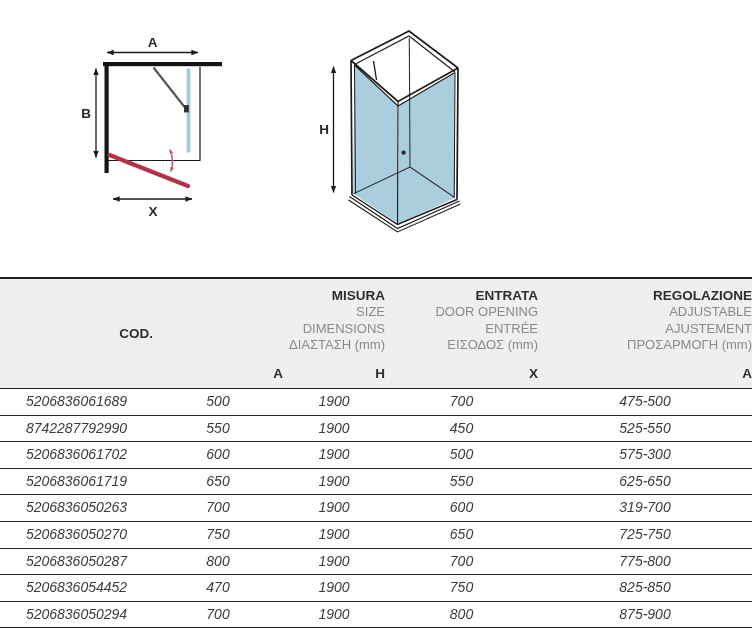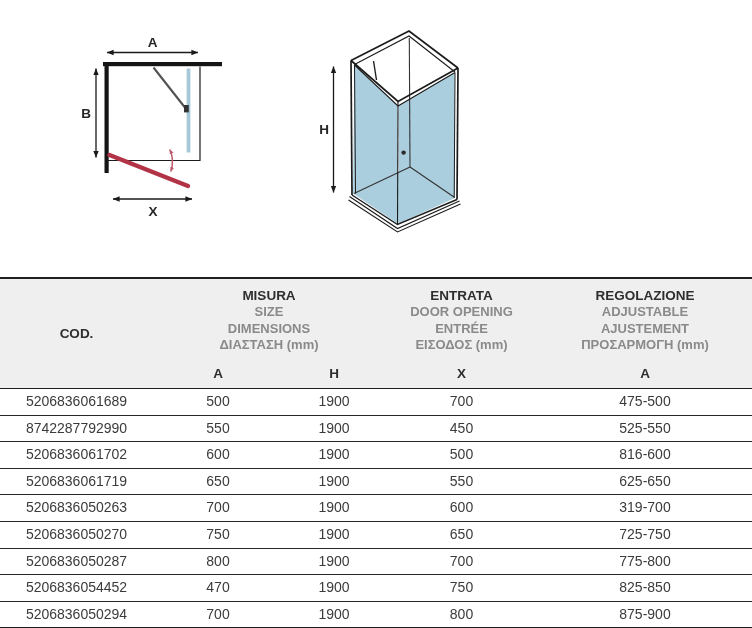--- a/index.html
+++ b/index.html
@@ -10,36 +10,36 @@
   }
   .figures{position:absolute;top:0;left:0;width:752px;height:277px;}
   .dimlabel{font-size:13.5px;font-weight:700;fill:#262626;}
 
   .spec-table{
     position:absolute;top:277px;left:0;width:752px;
     border-collapse:collapse;table-layout:fixed;
     border-top:2px solid #1f1f1f;border-bottom:2px solid #1f1f1f;
   }
   .spec-table th,.spec-table td{padding:0;margin:0;font-weight:normal;}
-  .spec-table thead th{background:#efefef;}
+  .spec-table thead th{background:#efefef;text-align:right;}
   .spec-table thead tr.group-row th{height:74px;vertical-align:top;}
   .spec-table thead tr.letter-row th{height:30px;vertical-align:middle;}
   .spec-table thead{border-bottom:1.5px solid #1f1f1f;}
   th.cod-head{vertical-align:middle !important;
     font-size:13.5px;font-weight:600;color:#2e2e2e;text-align:center;}
   .group-head{padding-top:5px !important;text-align:center;}
   .group-head .l1{font-size:13.5px;font-weight:600;color:#2e2e2e;line-height:17px;margin-top:3px;}
   .group-head .l2,.group-head .l3,.group-head .l4{
-    font-size:13px;font-weight:700;color:#8a8a8a;line-height:16.5px;}
+    font-size:13px;font-weight:400;color:#8a8a8a;line-height:16.5px;}
   .letter-row th{font-size:13.5px;font-weight:600;color:#2e2e2e;text-align:center;}
   .spec-table tbody tr{border-top:1px solid #262626;}
   .spec-table tbody tr:first-child{border-top:none;}
   .spec-table tbody td{
     height:25.6px;line-height:25.6px;font-size:14px;color:#3b3b3b;
-    text-align:center;white-space:nowrap;overflow:hidden;}
+    text-align:center;white-space:nowrap;overflow:hidden;font-style:italic;}
 </style>
 </head>
 <body>
 
 <svg class="figures" viewBox="0 0 752 277" xmlns="http://www.w3.org/2000/svg">
   <defs>
     <marker id="mb" markerWidth="9" markerHeight="9" refX="6.6" refY="3.6" orient="auto-start-reverse" markerUnits="userSpaceOnUse">
       <path d="M0,0.9 L6.8,3.6 L0,6.3 z" fill="#1a1a1a"></path>
     </marker>
     <marker id="mr" markerWidth="7" markerHeight="7" refX="4.6" refY="2.6" orient="auto-start-reverse" markerUnits="userSpaceOnUse">
@@ -151,21 +151,21 @@
       <td>550</td>
       <td>1900</td>
       <td>450</td>
       <td>525-550</td>
     </tr>
     <tr>
       <td>5206836061702</td>
       <td>600</td>
       <td>1900</td>
       <td>500</td>
-      <td>816-600</td>
+      <td>575-300</td>
     </tr>
     <tr>
       <td>5206836061719</td>
       <td>650</td>
       <td>1900</td>
       <td>550</td>
       <td>625-650</td>
     </tr>
     <tr>
       <td>5206836050263</td>

